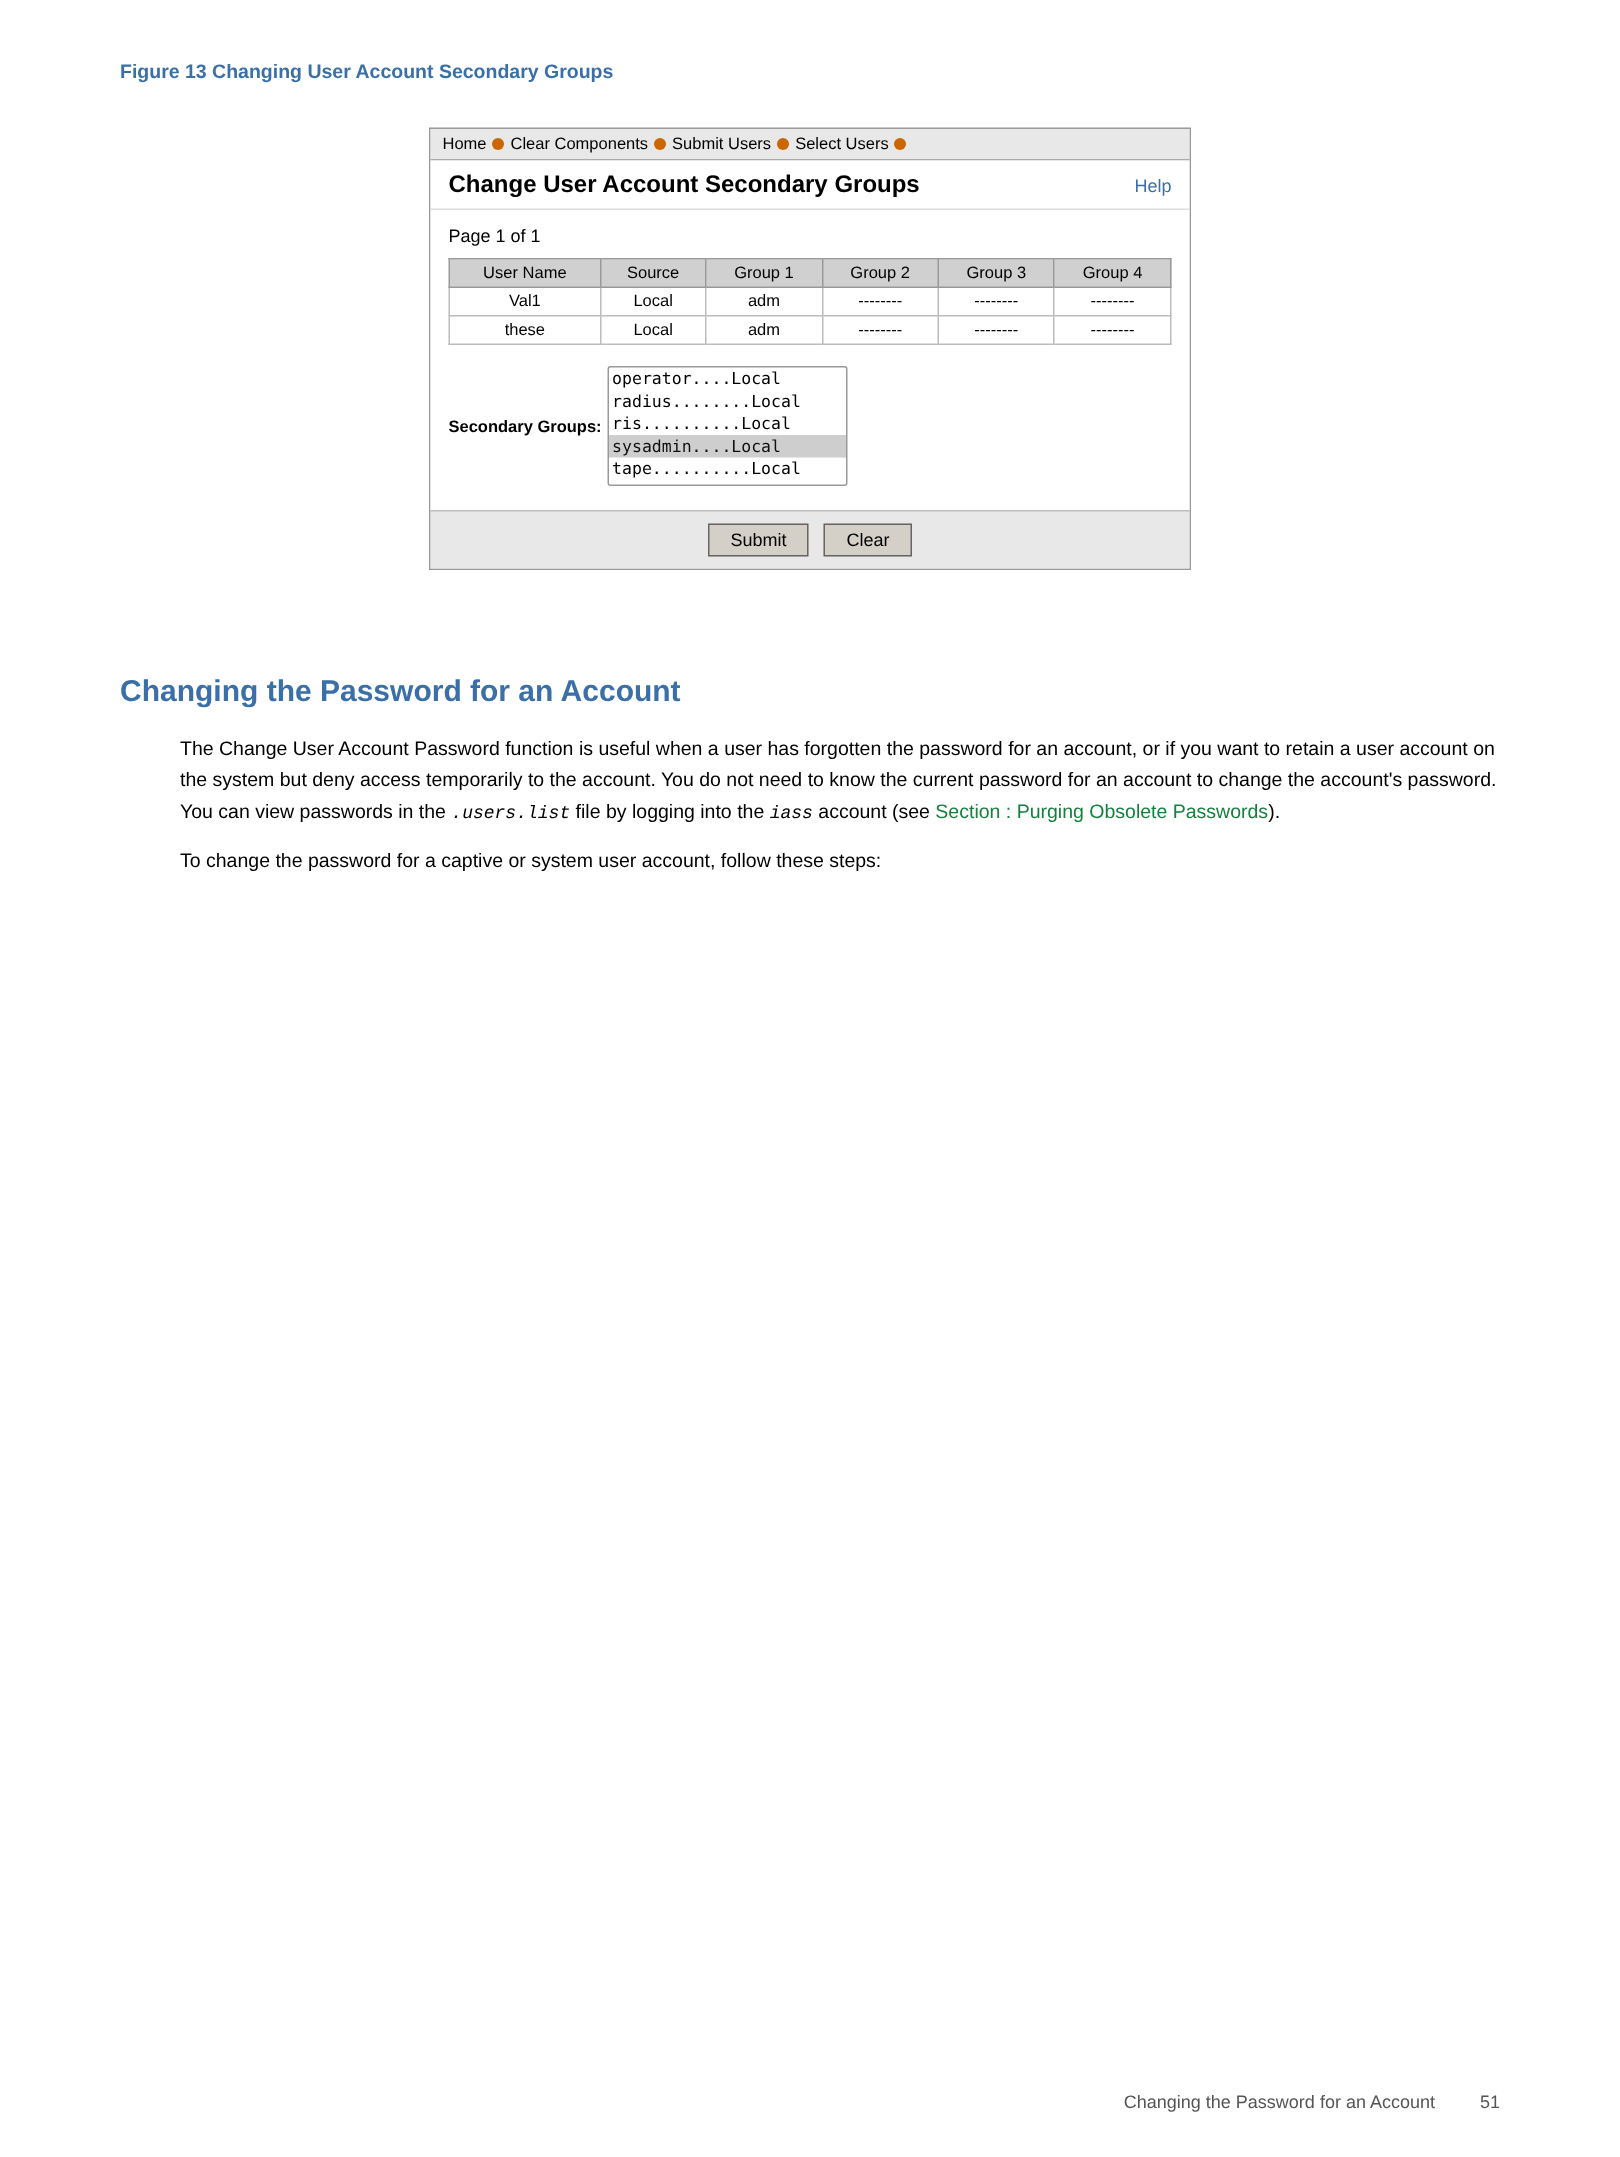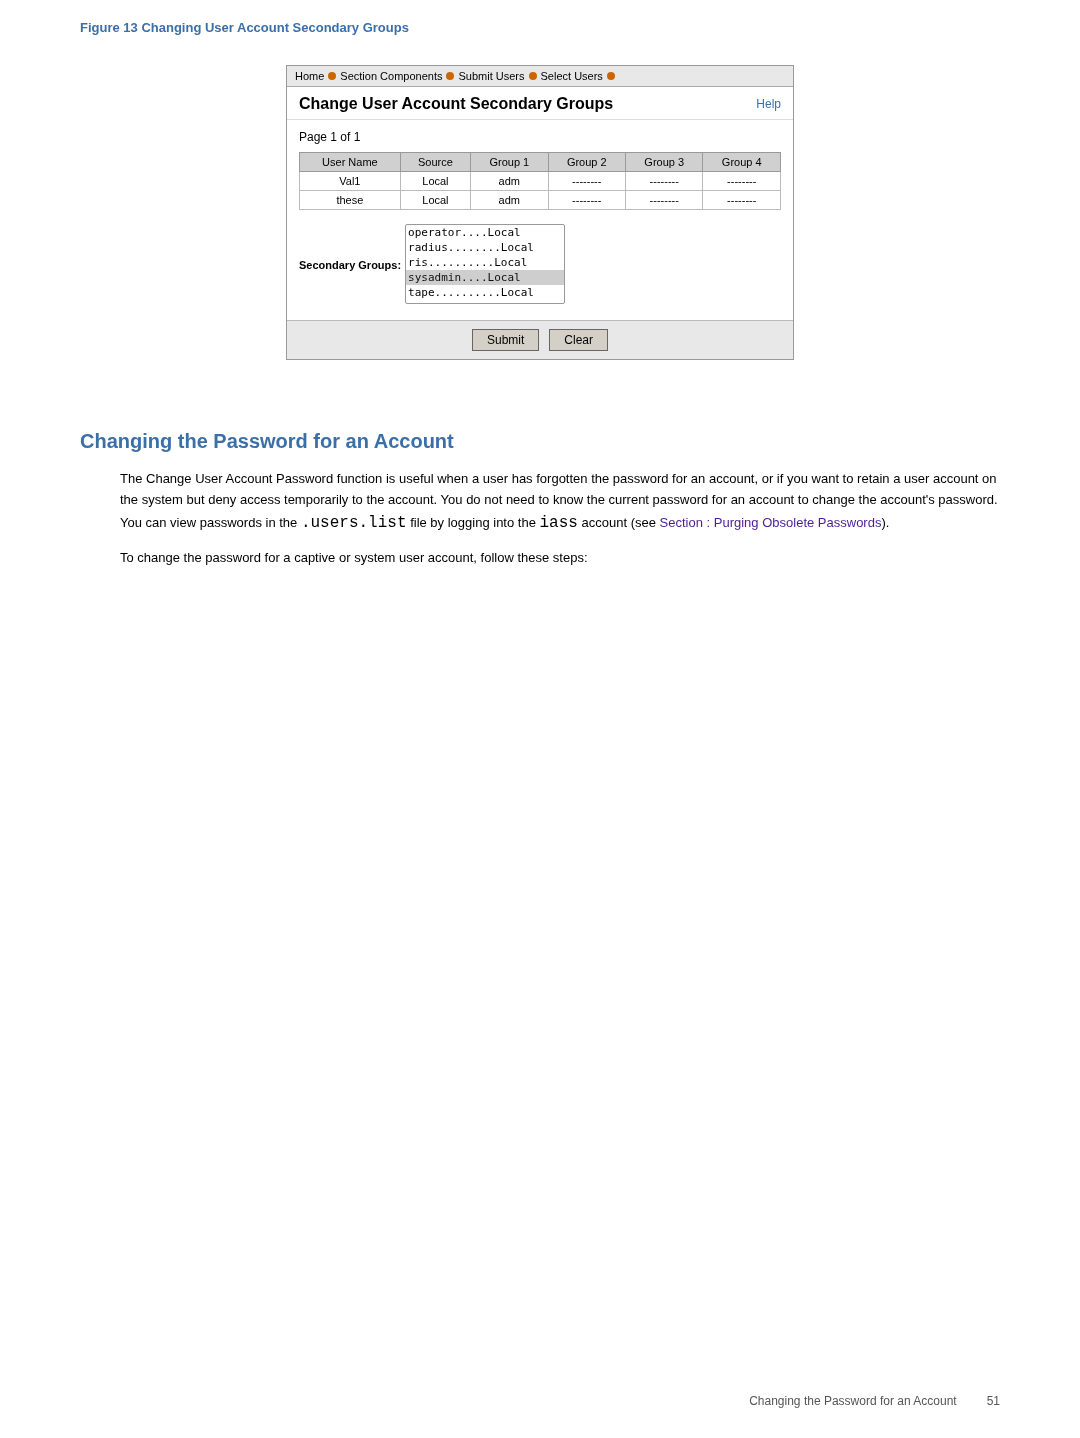--- a/index.html
+++ b/index.html
@@ -7,21 +7,21 @@
       background: #ffffff;
       font-family: Arial, Helvetica, sans-serif;
       font-size: 14px;
       color: #000000;
       width: 1080px;
       min-height: 1438px;
       position: relative;
     }
 
     .page-wrapper {
-      padding: 20px 80px;
+      padding: 40px 80px;
     }
 
     
     .figure-caption {
       color: #3a6fa8;
       font-weight: bold;
       font-size: 13px;
       margin-bottom: 30px;
     }
 
@@ -170,25 +170,26 @@
     .body-text {
       font-size: 13px;
       line-height: 1.6;
       color: #000;
       margin-left: 40px;
       margin-bottom: 12px;
     }
 
     code {
       font-family: 'Courier New', Courier, monospace;
-      font-size: 16px;
+      font-size: 12px;
+      font-style: italic;
     }
 
     .link-text {
-      color: #4c1d95;
+      color: #15803d;
       text-decoration: none;
     }
 
     
     .page-footer {
       position: absolute;
       bottom: 30px;
       right: 80px;
       font-size: 12px;
       color: #555;
@@ -202,21 +203,21 @@
 
 <div class="page-wrapper">
 
   <div class="figure-caption">Figure 13 Changing User Account Secondary Groups</div>
 
   <div class="ui-box">
 
     <div class="breadcrumb-bar">
       <a class="breadcrumb-item">Home</a>
       <span class="breadcrumb-dot"></span>
-      <a class="breadcrumb-item">Section Components</a>
+      <a class="breadcrumb-item">Clear Components</a>
       <span class="breadcrumb-dot"></span>
       <a class="breadcrumb-item">Submit Users</a>
       <span class="breadcrumb-dot"></span>
       <a class="breadcrumb-item">Select Users</a>
       <span class="breadcrumb-dot"></span>
     </div>
 
     <div class="page-header">
       <span class="page-title">Change User Account Secondary Groups</span>
       <a class="help-link">Help</a>

